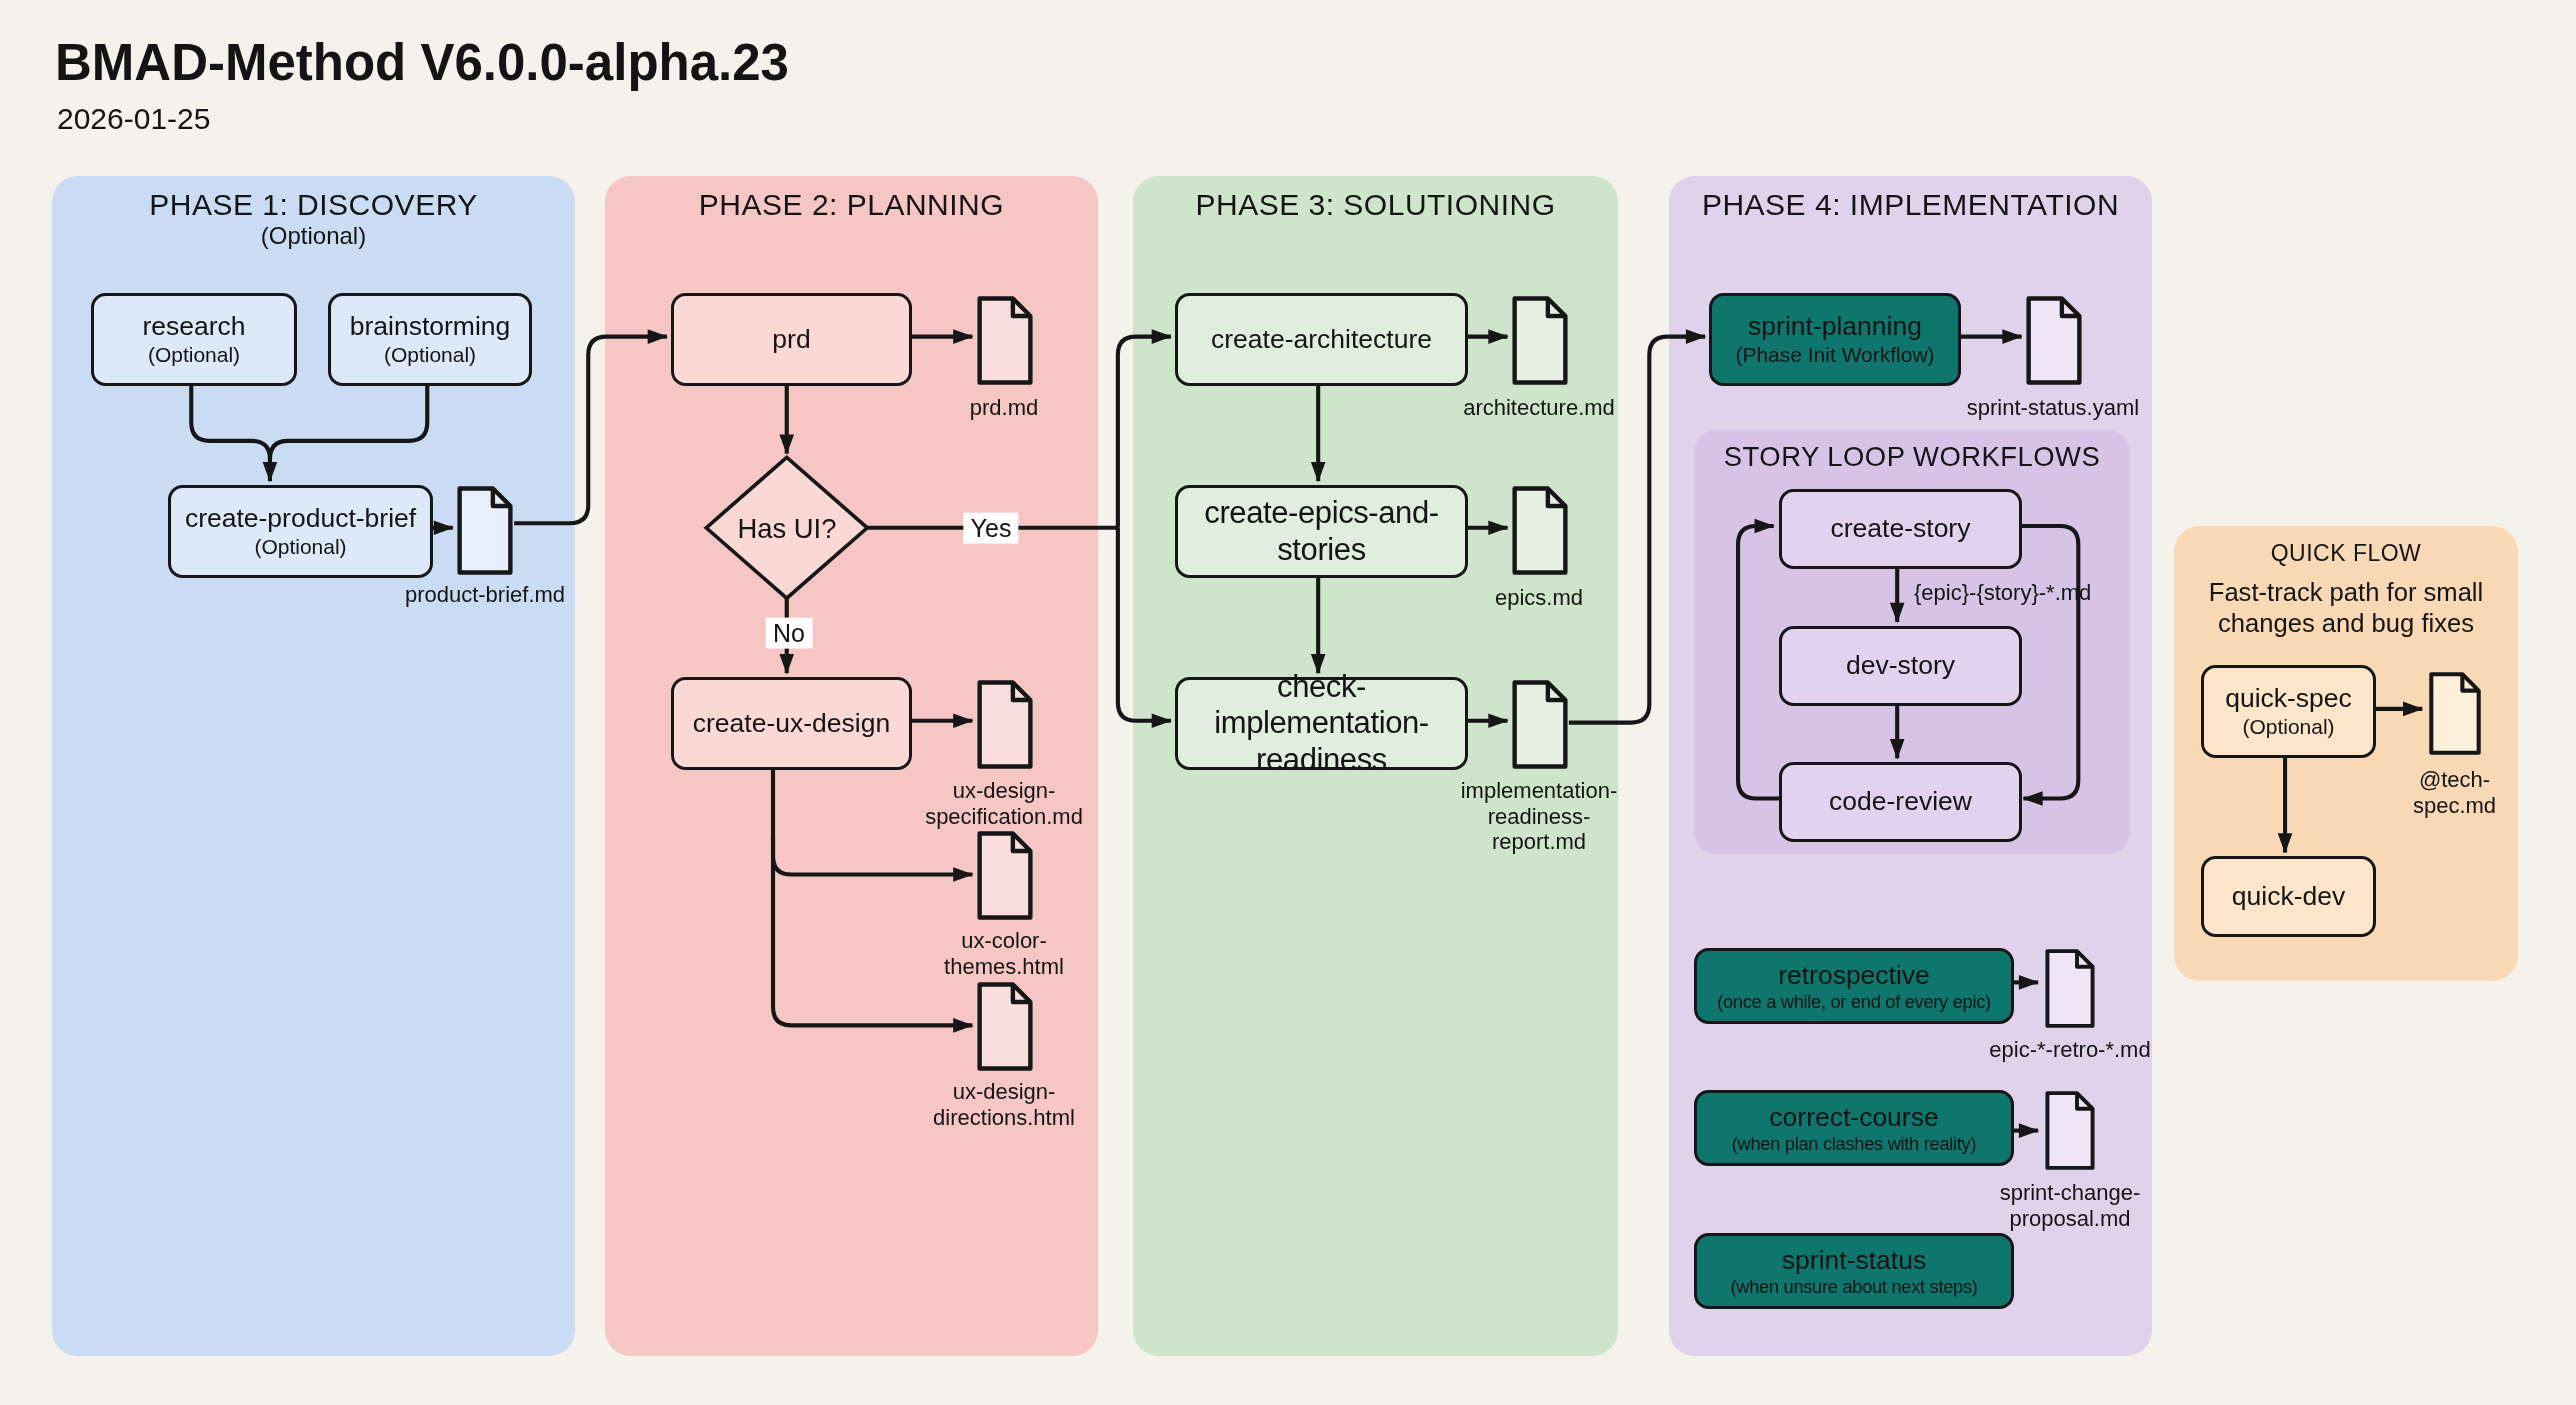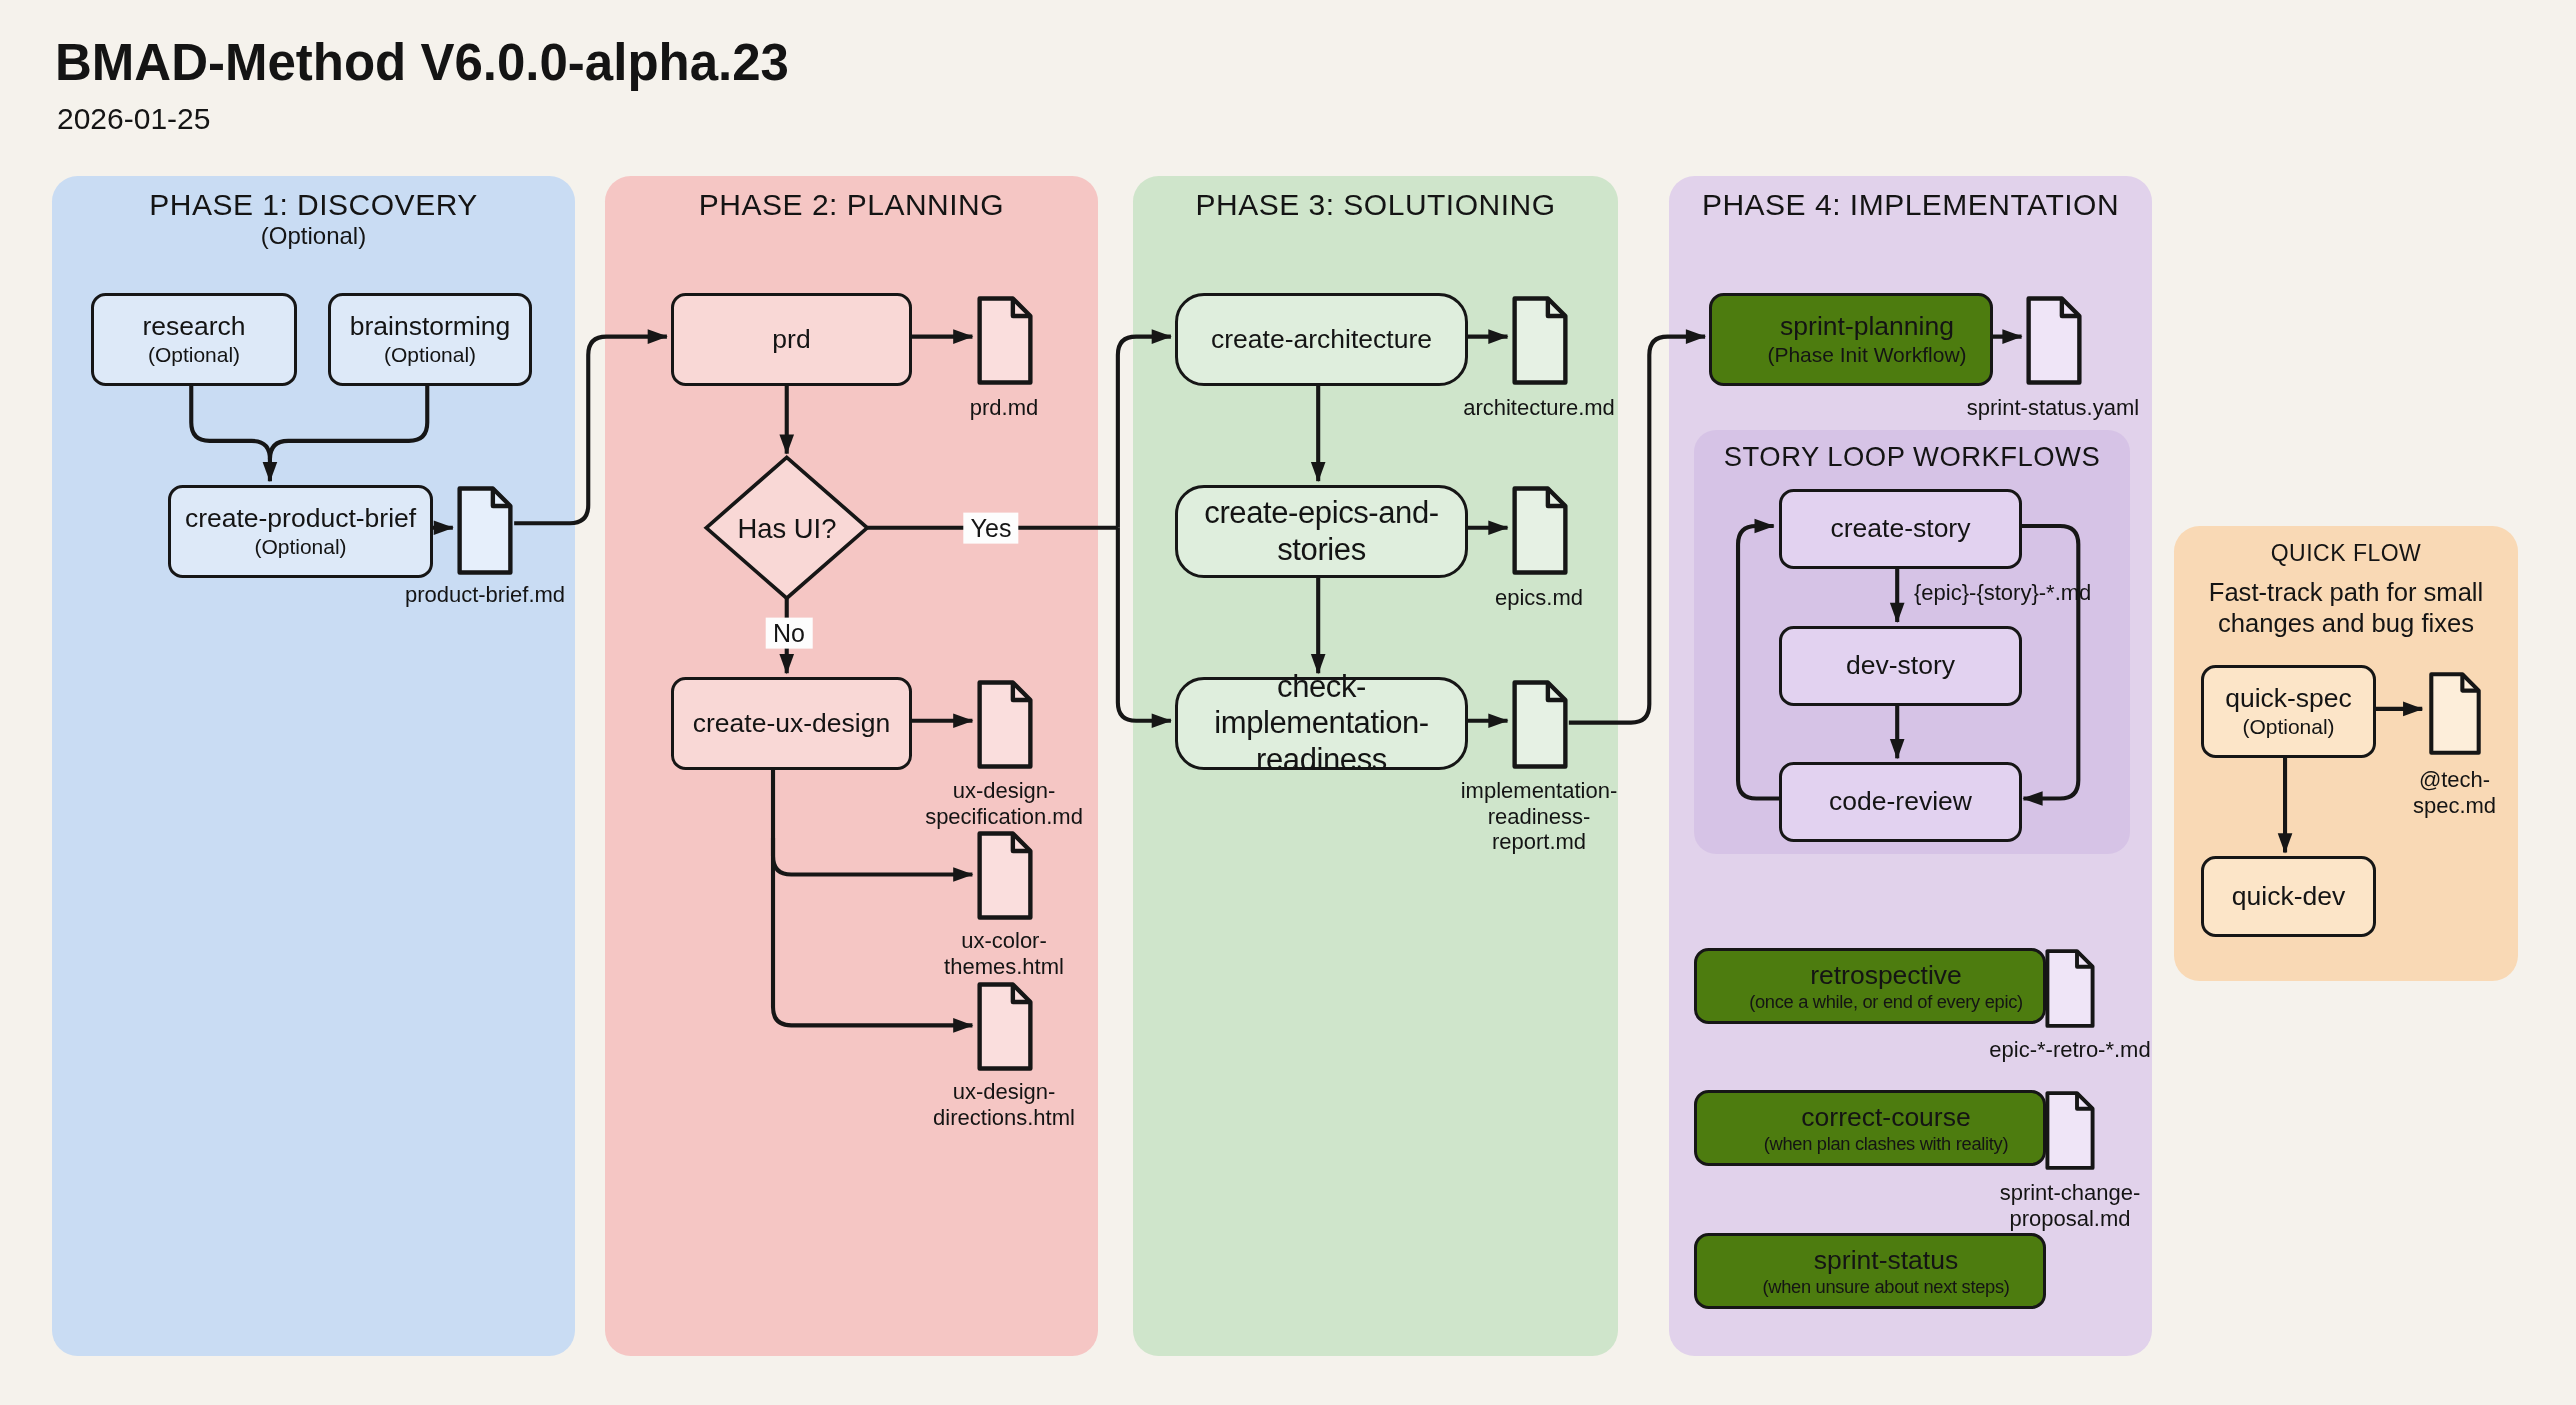--- a/index.html
+++ b/index.html
@@ -28,22 +28,22 @@
 
   .node{position:absolute;border:3.7px solid #161616;border-radius:14.6px;
         display:flex;flex-direction:column;align-items:center;justify-content:center;
         text-align:center;line-height:1.18;}
   .node .main{font-size:26.5px;}
   .node .main.tight{font-size:31px;letter-spacing:-0.4px;}
   .node .sub{font-size:21px;}
   .node .sub.tight{font-size:18.3px;letter-spacing:-0.3px;}
   .fill-blue{background:#dde9f8;}
   .fill-pink{background:#f9d8d6;}
-  .fill-green{background:#dfeedd;border-radius:29px;}
-  .fill-purple{background:#4d7c0f;padding-left:32px;}
+  .fill-green{background:#dfeedd;}
+  .fill-purple{background:#0f766e;}
   .fill-purple2{background:#e2d2f0;}
   .fill-peach{background:#fce5c8;}
 
   .doc{position:absolute;}
   .doc svg{display:block;}
   .doc path{stroke:#161616;stroke-width:5;stroke-linejoin:round;}
   .doc .fold{fill:none;}
   .docfill-blue{fill:#e6effb;}
   .docfill-pink{fill:#fadedd;}
   .docfill-green{fill:#e6f1e4;}

